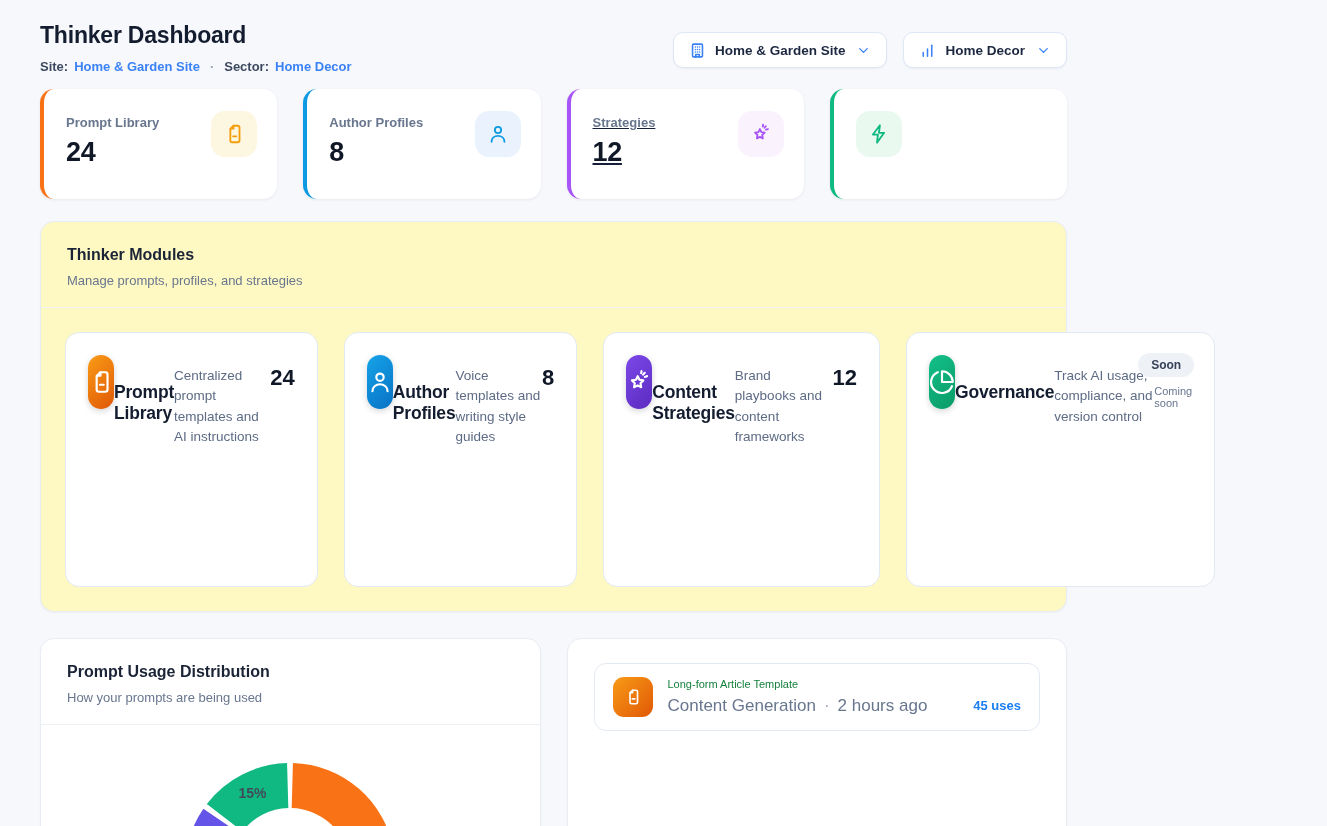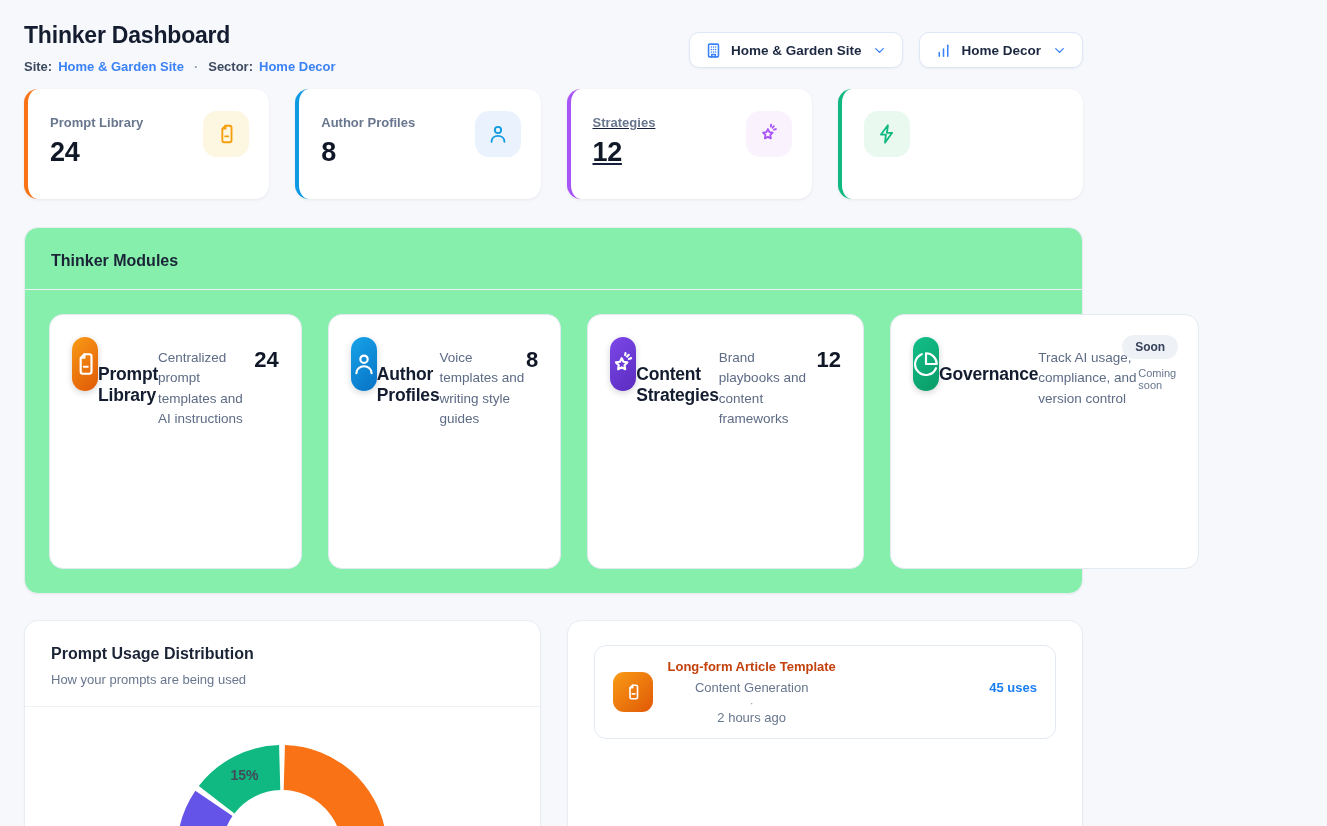--- a/index.html
+++ b/index.html
@@ -2,21 +2,21 @@
 <html><head>
 <meta charset="utf-8">
 <style>
   * { margin:0; padding:0; box-sizing:border-box; }
   html,body { width:1327px; height:826px; overflow:hidden; }
   body {
     background:#f7f8fb;
     font-family:"Liberation Sans","DejaVu Sans",sans-serif;
     color:#16203a;
   }
-  .page { width:1107px; height:826px; padding:22px 24px; }
+  .page { width:1107px; height:826px; padding:22px 40px; }
 
   
   .topbar { display:flex; justify-content:space-between; align-items:flex-start; }
   .page-title { font-size:23px; font-weight:800; color:#141d30; letter-spacing:-.2px; }
   .breadcrumb { margin-top:10px; font-size:13px; font-weight:700; color:#3c4961; display:flex; gap:6px; align-items:center; }
   .breadcrumb a { color:#3b82f6; text-decoration:none; cursor:pointer; }
   .breadcrumb .dot { color:#94a3b8; margin:0 4px; }
   .selectors { display:flex; gap:16px; margin-top:10px; }
   .selector {
     display:inline-flex; align-items:center; gap:9px; height:36px; padding:0 15px;
@@ -32,21 +32,21 @@
   .stat-card {
     background:#fff; border-radius:14px; padding:22px 20px 20px 22px; height:110px;
     display:flex; justify-content:space-between; align-items:flex-start;
     box-shadow:0 1px 3px rgba(16,24,40,.07);
   }
   .stat-label { font-size:13px; font-weight:600; color:#68768e; margin-top:4px; }
   .stat-value { font-size:27px; font-weight:800; color:#101828; margin-top:7px; letter-spacing:-.3px; }
   .stat-tile { width:46px; height:46px; border-radius:14px; display:flex; align-items:center; justify-content:center; }
 
   
-  .modules-card { margin-top:28px; background:#86efac; border:1px solid #e8edf4; border-radius:14px; box-shadow:0 1px 2px rgba(16,24,40,.04); }
+  .modules-card { margin-top:22px; background:#fef9c3; border:1px solid #e8edf4; border-radius:14px; box-shadow:0 1px 2px rgba(16,24,40,.04); }
   .card-head { padding:24px 26px 19px; border-bottom:1px solid #eef2f7; }
   .card-title { font-size:16px; font-weight:700; color:#1a2436; }
   .card-sub { font-size:13px; color:#68768e; margin-top:9px; }
   .modules-grid { display:grid; grid-template-columns:repeat(4,1fr); gap:26px; padding:24px; }
   .module-card {
     position:relative; background:#fff; border:1px solid #e3e9f1; border-radius:14px;
     padding:22px 22px 22px; min-height:255px; display:flex; flex-direction:row; cursor:pointer;
   }
   .module-tile { width:54px; height:54px; border-radius:15px; display:flex; align-items:center; justify-content:center; color:#fff; box-shadow:0 2px 6px rgba(16,24,40,.18); }
   .module-title { font-size:17.5px; font-weight:800; color:#141d30; margin-top:27px; letter-spacing:-.2px; }
@@ -64,22 +64,22 @@
   .panel { background:#fff; border:1px solid #e8edf4; border-radius:14px; height:480px; box-shadow:0 1px 2px rgba(16,24,40,.04); overflow:hidden; }
   .chart-body { display:flex; justify-content:center; }
   .chart-body svg { margin-top:23px; }
 
   .prompt-list { padding:24px 26px; }
   .prompt-item {
     display:flex; align-items:center; gap:15px; border:1px solid #e3e9f1; border-radius:12px;
     padding:13px 18px; cursor:pointer; background:#fff;
   }
   .prompt-tile { width:40px; height:40px; border-radius:11px; display:flex; align-items:center; justify-content:center; color:#fff; flex:none; }
-  .prompt-title { font-size:13px; font-weight:700; color:#c2410c; }
-  .prompt-meta { font-size:13px; color:#68768e; margin-top:6px; display:flex; align-items:center;flex-direction:column; }
+  .prompt-title { font-size:11px; font-weight:400; color:#15803d; }
+  .prompt-meta { font-size:17px; color:#68768e; margin-top:6px; display:flex; align-items:center; }
   .prompt-meta .meta-dot { margin:0 8px; color:#9aa6ba; }
   .prompt-uses { margin-left:auto; align-self:flex-start; margin-top:21px; font-size:13px; font-weight:800; color:#1b7ef2; }
 </style>
 </head>
 <body>
 
 <div class="page">
 
   <header class="topbar">
     <div>
@@ -174,20 +174,21 @@
           <svg width="22" height="22" viewBox="0 0 24 24" fill="none" stroke="currentColor" stroke-width="2" stroke-linecap="round" stroke-linejoin="round">
             <path d="M13 2.5L5.4 12.6h5.4l-1 8.9 7.8-10.8h-5.7z"></path>
           </svg>
         </div>
   </div>
 </section>
 
   <section class="modules-card">
     <div class="card-head">
       <div class="card-title">Thinker Modules</div>
+      <div class="card-sub">Manage prompts, profiles, and strategies</div>
     </div>
     <div class="modules-grid">
   <div class="module-card">
 
     <div class="module-tile" style="background: linear-gradient(135deg, rgb(249, 155, 22), rgb(224, 88, 6));">
             <svg width="26" height="26" viewBox="0 0 24 24" fill="none" stroke="currentColor" stroke-width="2" stroke-linecap="round" stroke-linejoin="round">
               <path d="M16 3h-4.6L8 6.4V19a2 2 0 0 0 2 2h6a2 2 0 0 0 2-2V5a2 2 0 0 0-2-2z"></path>
               <path d="M11.5 3v3.2H8.3"></path>
               <path d="M11 14.5h3.5"></path>
             </svg>

